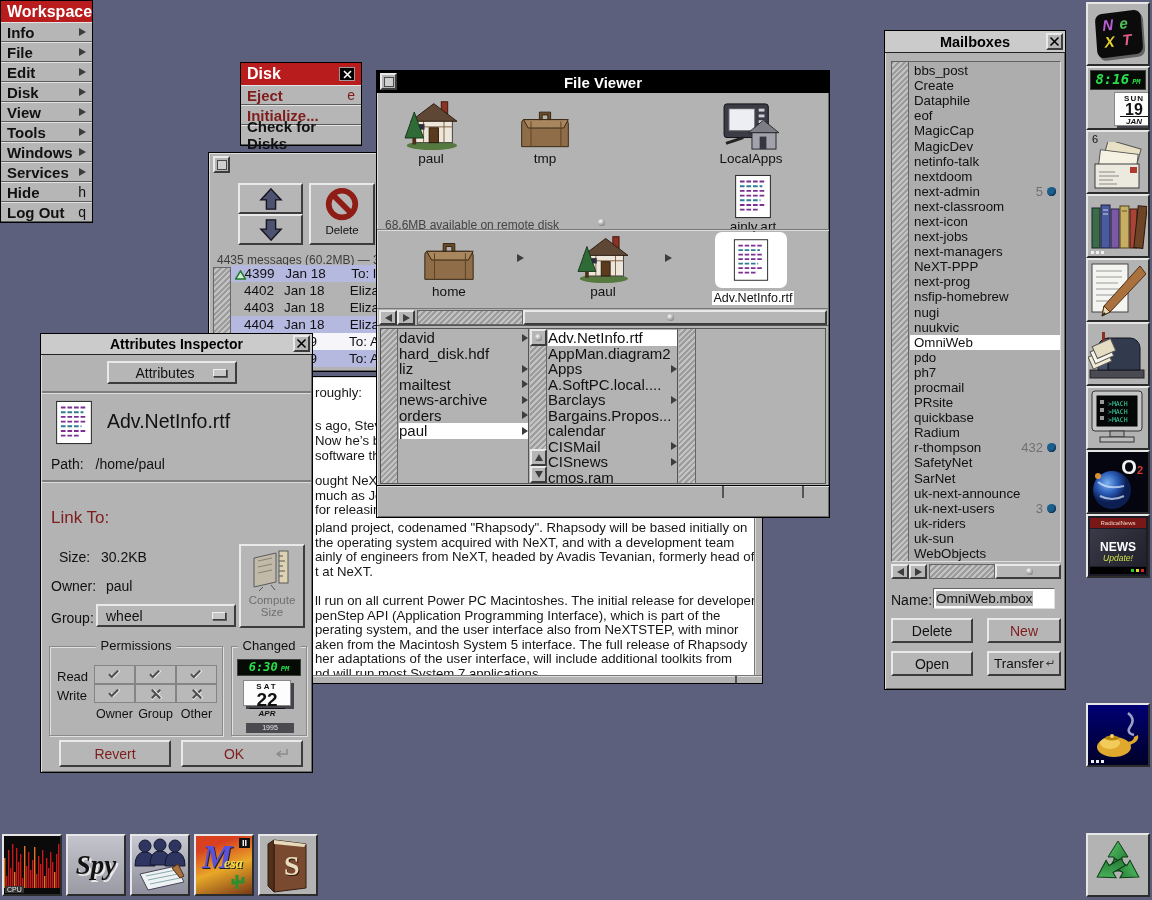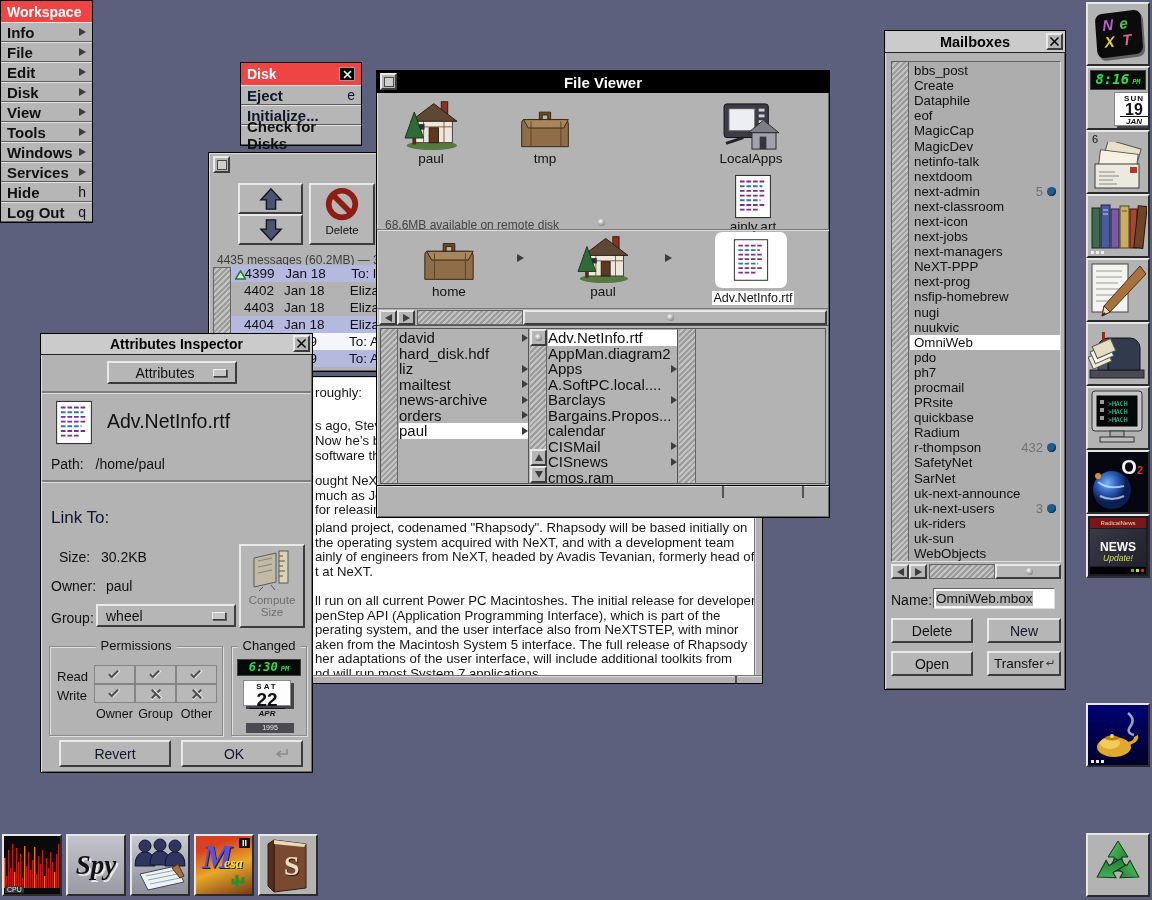--- a/index.html
+++ b/index.html
@@ -8,31 +8,31 @@
   font-family:"Liberation Sans",sans-serif;color:#111;font-size:14px}
 .abs{position:absolute}
 .win{position:absolute;background:#b3b3b3;border:1px solid #000;
   box-shadow:inset 1px 1px 0 #dedede,inset -1px -1px 0 #6a6a6a}
 .raised{background:#b6b6b6;border:2px solid;border-color:#e9e9e9 #3c3c3c #3c3c3c #e9e9e9}
 .sunken{background:#adadad;border:1px solid;border-color:#636363 #dedede #dedede #636363}
 .hatch{background:repeating-linear-gradient(135deg,#9c9c9c 0 2px,#c3c3c3 2px 4px)}
 .dmp{width:7px;height:7px;border-radius:50%;
   background:radial-gradient(circle at 35% 30%,#fafafa,#a6a6a6 55%,#5c5c5c);position:absolute}
 .btn{display:flex;align-items:center;justify-content:center;font-size:14px;cursor:default}
-.dis{color:#0f172a}
+.dis{color:#7f1d1d}
 .tbblack{background:#000;color:#fff;font-weight:bold}
 .tbgray{background:#cbcbcb;color:#000;font-weight:bold;border-bottom:1px solid #222}
 .mini{position:absolute;width:17px;height:17px;background:#b6b6b6;
   border:2px solid;border-color:#e9e9e9 #3c3c3c #3c3c3c #e9e9e9}
 .mini::after{content:"";display:block;width:8px;height:8px;margin:2px auto;border:1px solid #4a4a4a;background:#cfcfcf}
 .xbtn{position:absolute;width:17px;height:17px;background:#b6b6b6;border:2px solid;
   border-color:#e9e9e9 #3c3c3c #3c3c3c #e9e9e9;display:flex;align-items:center;justify-content:center}
 
 .menu{position:absolute;border:1px solid #000;z-index:60}
-.menu-title{height:21px;background:#ef4444;color:#fff;font-weight:bold;font-size:14px;
+.menu-title{height:21px;background:#b91c1c;color:#fff;font-weight:bold;font-size:16px;
   display:flex;align-items:center;padding:0 6px}
 .menu-item{height:20px;background:#b6b6b6;display:flex;align-items:center;justify-content:space-between;
   padding:0 6px;font-size:15px;font-weight:bold;border-top:1px solid #e3e3e3;border-bottom:1px solid #5c5c5c}
 .menu-item .key{font-weight:normal;font-size:14px}
 .arrR{width:0;height:0;border-left:7px solid #3d3d3d;border-top:4px solid transparent;border-bottom:4px solid transparent}
 .arrL{width:0;height:0;border-right:7px solid #3d3d3d;border-top:4px solid transparent;border-bottom:4px solid transparent}
 .arrU{width:0;height:0;border-bottom:7px solid #3d3d3d;border-left:4px solid transparent;border-right:4px solid transparent}
 .arrDn{width:0;height:0;border-top:7px solid #3d3d3d;border-left:4px solid transparent;border-right:4px solid transparent}
 .sb{position:absolute;width:18px;height:15px;display:flex;align-items:center;justify-content:center}
 

